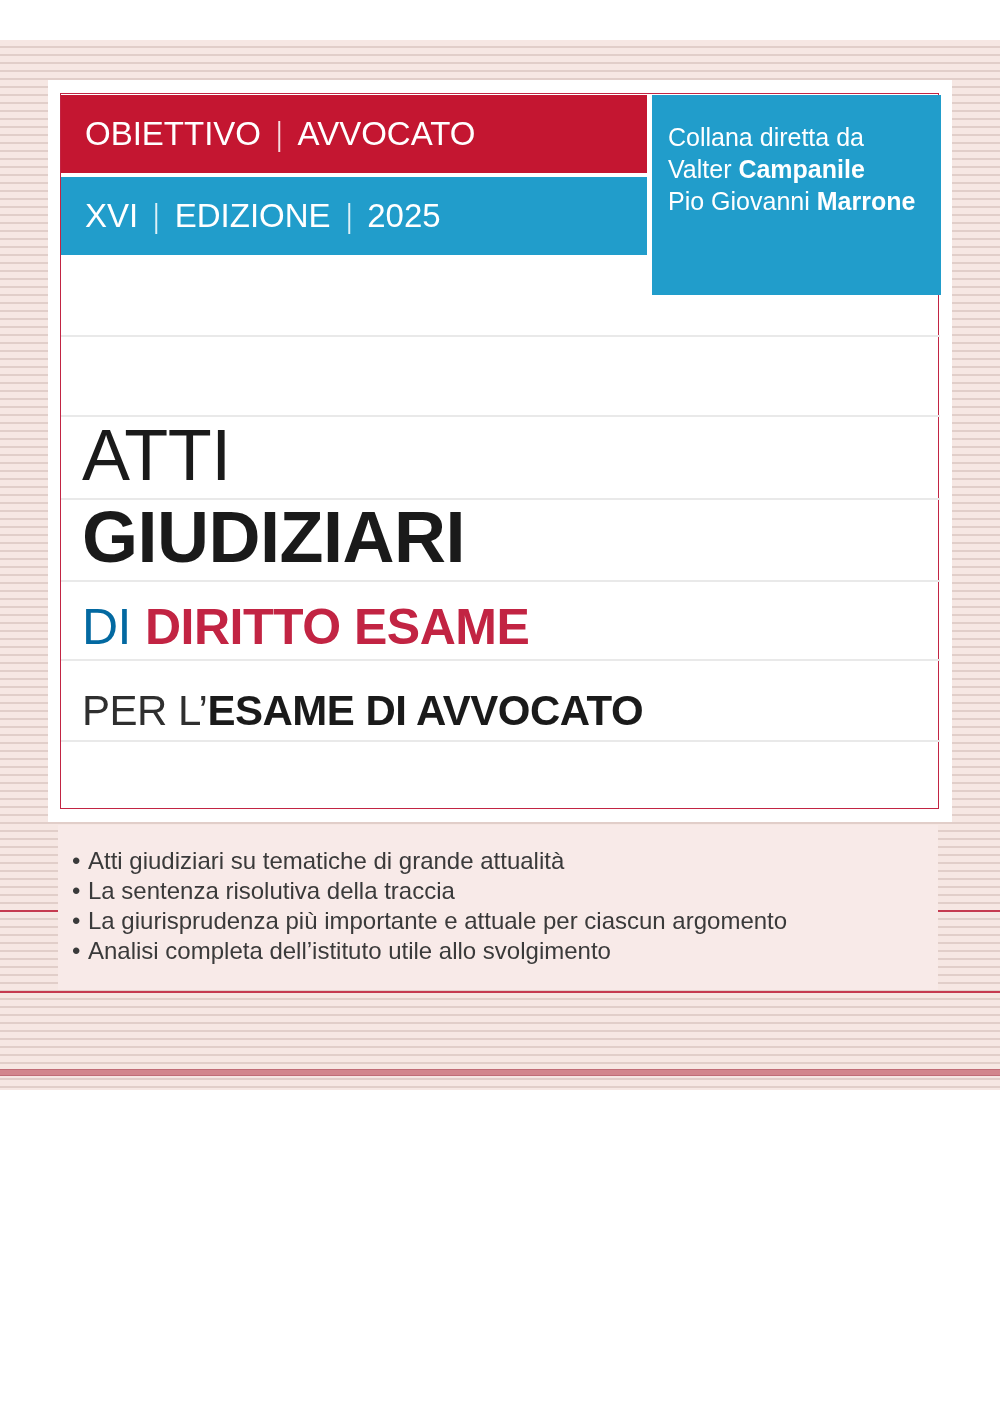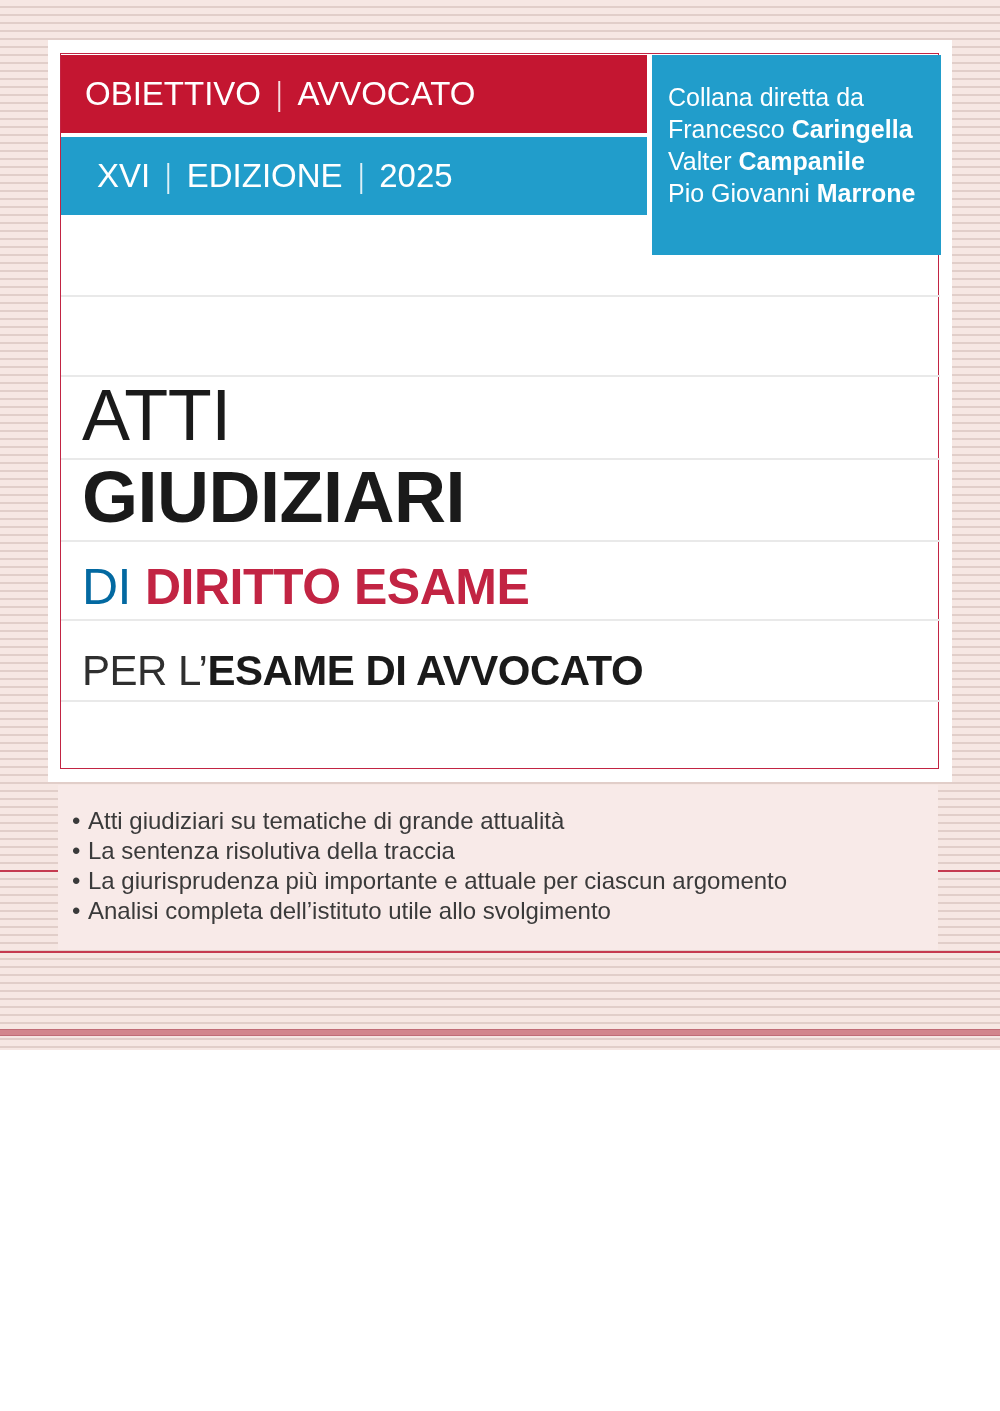--- a/index.html
+++ b/index.html
@@ -18,36 +18,37 @@
     --rule-gray:#e9e9e9;
   }
   html,body{margin:0;padding:0;}
   body{font-family:"Liberation Sans", sans-serif;}
   .page{
     position:relative;width:1000px;height:1050px;overflow:hidden;
     background-color:var(--stripe-base);
     background-image:repeating-linear-gradient(to bottom,
       transparent 0px, transparent 6px,
       var(--stripe-dark) 6px, var(--stripe-dark) 8px);
+    margin-top:40px;
   }
   
   .hline{position:absolute;left:0;width:1000px;height:2px;background:var(--accent-line);}
   .band{position:absolute;left:0;width:1000px;top:1029px;height:7px;box-sizing:border-box;
         background:var(--band-rose);border-top:1px solid #c06d77;border-bottom:1px solid #c06d77;}
 
   
   .card{position:absolute;left:48px;top:40px;width:904px;height:742px;background:var(--card-bg);}
   .card-border{position:absolute;left:12px;top:13px;right:13px;bottom:13px;border:1px solid var(--title-red);}
   .rule{position:absolute;left:13px;width:879px;height:2px;background:var(--rule-gray);}
 
   .banner{position:absolute;display:flex;align-items:center;color:#fff;}
   .banner-red{left:13px;top:15px;width:586px;height:78px;background:var(--header-red);
               font-size:33px;padding-left:24px;box-sizing:border-box;}
   .banner-blue{left:13px;top:97px;width:586px;height:78px;background:var(--banner-blue);
-               font-size:33px;padding-left:36px;box-sizing:border-box;}
+               font-size:33px;padding-left:24px;box-sizing:border-box;}
   .banner .bold{font-weight:normal;}
   .sep{display:inline-block;margin:0 14px;font-weight:normal;opacity:.85;transform:scaleX(.7);}
 
   .collana{position:absolute;left:604px;top:15px;width:289px;height:200px;background:var(--banner-blue);
            color:#fff;font-size:25px;line-height:32px;padding:26px 0 0 16px;box-sizing:border-box;}
   .collana .bold{font-weight:bold;}
 
   .authors{position:absolute;left:34px;top:206px;width:840px;height:42px;line-height:42px;
            font-size:31px;color:#2b2b2b;}
   .authors .bold{font-weight:bold;color:var(--ink);}
@@ -110,21 +111,20 @@
       <span>XVI</span>
       <span class="sep">|</span>
       <span class="bold">EDIZIONE</span>
       <span class="sep">|</span>
       <span>20</span>
         <span class="bold">25</span>
     </div>
 
     <div class="collana">
       <div>Collana diretta da</div>
-      <div><span>Francesco </span><span class="bold">Caringella</span></div>
       <div><span>Valter </span><span class="bold">Campanile</span></div>
       <div><span>Pio Giovanni </span><span class="bold">Marrone</span></div>
     </div>
 
 
     <div class="title-row t1">
       <span>ATTI</span>
     </div>
     <div class="title-row t2">
       <span>GIUDIZIARI</span>

